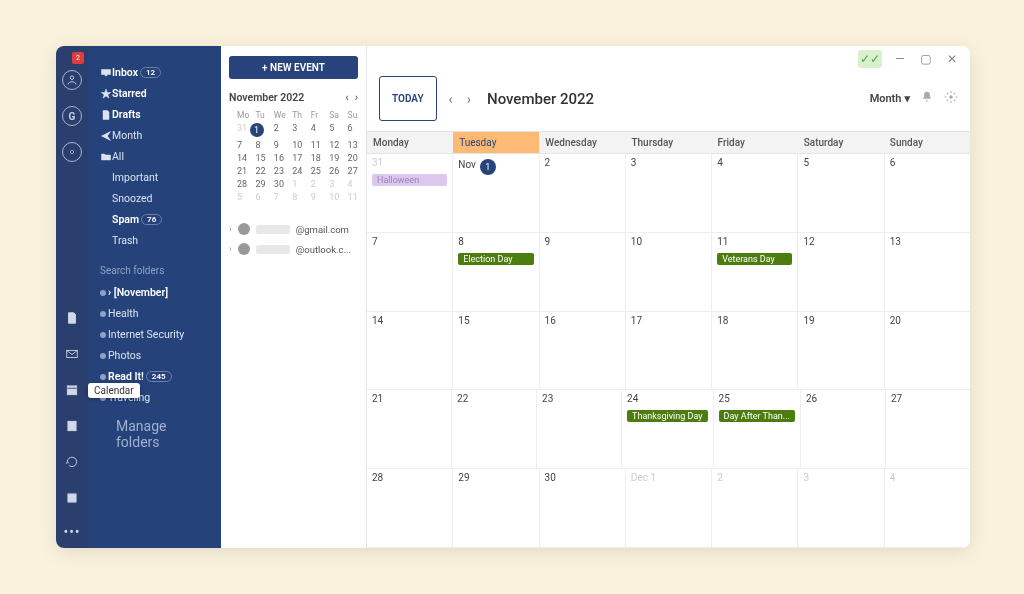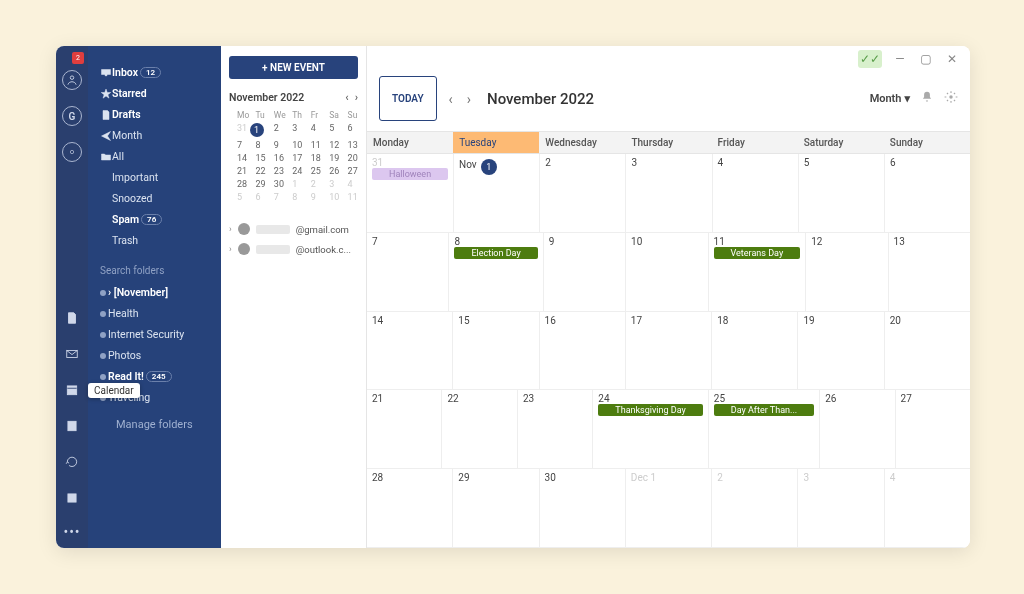--- a/index.html
+++ b/index.html
@@ -102,21 +102,21 @@
 .sidebar .count {
   border: 1px solid #6b80ab;
   border-radius: 8px;
   padding: 0 5px;
   font-size: 8px;
   margin-left: 2px;
 }
 .sidebar .section-gap { height: 8px; }
 .sidebar .search-folders { color:#8fa1c4; padding: 6px 12px; font-size:10px;}
 .sidebar .folder-dot { width:6px; height:6px; border-radius:50%; background:#8fa1c4; margin-right:2px;}
-.sidebar .manage { color:#9fb0d0; padding:10px 12px 4px 28px; font-size:11px;}
+.sidebar .manage { color:#9fb0d0; padding:10px 12px 4px 28px; font-size:14px;}
 
 .midpanel {
   width: 146px;
   background: #fff;
   border-right: 1px solid #e5e5e5;
   display: flex;
   flex-direction: column;
   padding: 10px 8px;
 }
 .new-event-btn {
@@ -204,22 +204,22 @@
 .datenum.dim { color:#ccc; }
 .datenum.today-pill {
   display:inline-flex; align-items:flex-start; gap:4px; color:#444;
 }
 .datenum.today-pill .circle {
   background:#28437c; color:#fff; border-radius:50%;
   width:16px; height:16px; display:flex; align-items:center; justify-content:center;
   font-size:9px;
 }
 .event {
-  font-size:9px; color:#fff; padding:1px 17px; border-radius:2px;
-  margin-top:0; white-space:nowrap; overflow:hidden; text-overflow:ellipsis;
+  font-size:9px; color:#fff; padding:1px 5px; border-radius:2px;
+  margin-top:6px; white-space:nowrap; overflow:hidden; text-overflow:ellipsis;
   cursor:pointer;
 }
 .event.purple { background:#4d7c0f; }
 .event.lav-fade { background:#dcc7ef; color:#9f83bb; }
 </style>
 </head>
 <body>
 
 <div class="window">
 

